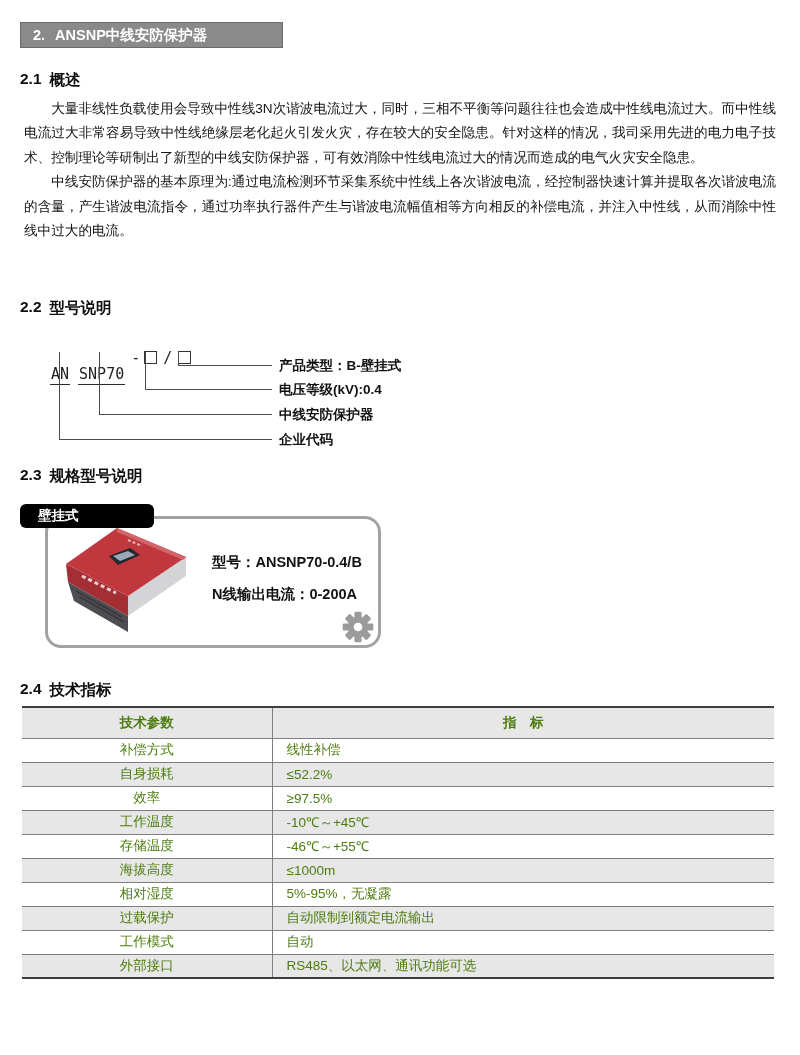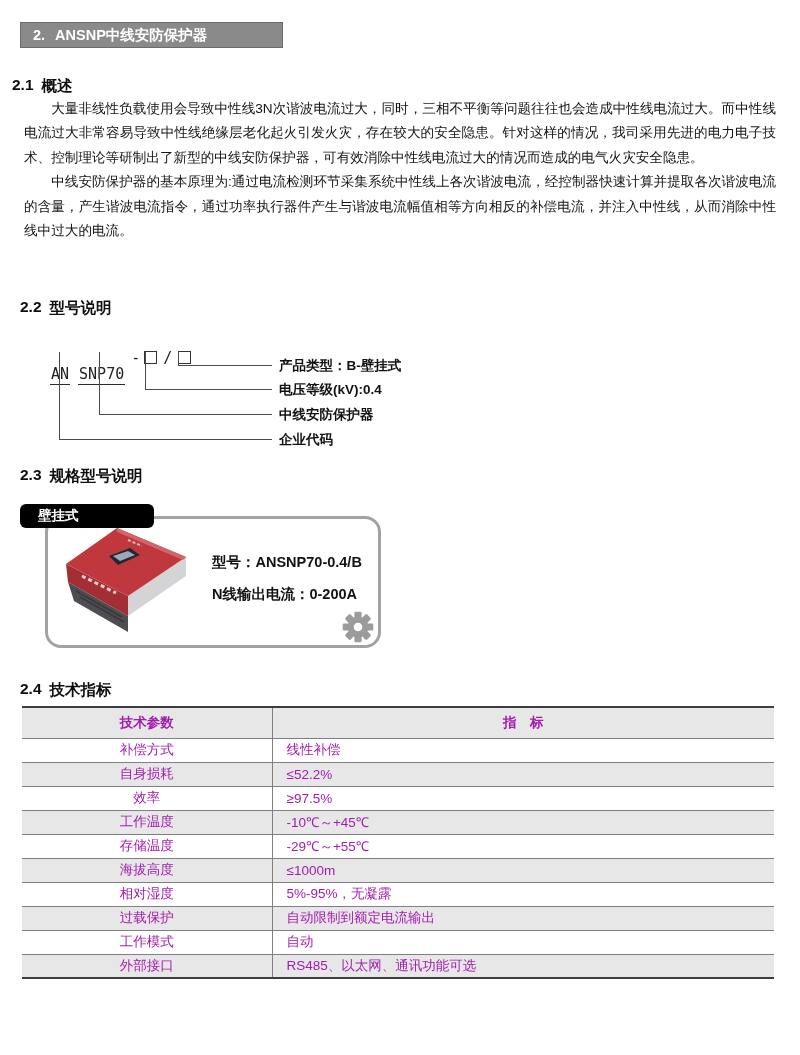--- a/index.html
+++ b/index.html
@@ -38,40 +38,40 @@
   .card-tab { position:absolute; left:20px; top:504px; width:134px; height:24px;
     background:#000000; border-radius:6px; color:#fff; font-size:13.5px; font-weight:bold;
     display:flex; align-items:center; padding-left:18px; z-index:2; }
   .device { position:absolute; left:62px; top:524px; z-index:1; }
   .card-model   { position:absolute; left:212px; top:553px; font-size:14.5px; font-weight:600; }
   .card-current { position:absolute; left:212px; top:585px; font-size:14.5px; font-weight:600; }
   .gear { position:absolute; left:340px; top:609px; z-index:1; }
 
   
   .tech-table { position:absolute; left:22px; top:706px; width:752px;
-    border-collapse:collapse; font-size:13.5px; color:#a21caf;
+    border-collapse:collapse; font-size:13.5px; color:#4d7c0f;
     border-top:2.5px solid #3e3e3e; border-bottom:2.5px solid #3e3e3e; }
   .tech-table tr { border-bottom:1px solid #7f7f7f; }
   .tech-table th { height:31px; background:#e7e7e7; font-weight:600; font-size:13.5px; }
   .tech-table td { height:24px; }
   .tech-table td.param, .tech-table th.param { width:250px; text-align:center; border-right:1px solid #7f7f7f; }
   .tech-table td.value { text-align:left; padding-left:14px; }
   .tech-table tbody tr:nth-child(even) { background:#e7e7e7; }
 </style>
 </head>
 <body>
 
 <div id="page">
 
   <div class="doc-header">
     <span>2.</span>
     <span>ANSNP中线安防保护器</span>
   </div>
 
-  <div class="sec-head" style="left:12px; top:70px;margin-top:6px;">
+  <div class="sec-head" style="left:20px; top:70px;">
     <span>2.1</span>
     <span>概述</span>
   </div>
   <div class="overview-text">
     <p>大量非线性负载使用会导致中性线3N次谐波电流过大，同时，三相不平衡等问题往往也会造成中性线电流过大。而中性线电流过大非常容易导致中性线绝缘层老化起火引发火灾，存在较大的安全隐患。针对这样的情况，我司采用先进的电力电子技术、控制理论等研制出了新型的中线安防保护器，可有效消除中性线电流过大的情况而造成的电气火灾安全隐患。</p>
     <p>中线安防保护器的基本原理为:通过电流检测环节采集系统中性线上各次谐波电流，经控制器快速计算并提取各次谐波电流的含量，产生谐波电流指令，通过功率执行器件产生与谐波电流幅值相等方向相反的补偿电流，并注入中性线，从而消除中性线中过大的电流。</p>
   </div>
 
   <div class="sec-head" style="left:20px; top:298px;">
     <span>2.2</span>
@@ -168,21 +168,21 @@
       <tr>
         <td class="param">效率</td>
         <td class="value">≥97.5%</td>
       </tr>
       <tr>
         <td class="param">工作温度</td>
         <td class="value">-10℃～+45℃</td>
       </tr>
       <tr>
         <td class="param">存储温度</td>
-        <td class="value">-29℃～+55℃</td>
+        <td class="value">-46℃～+55℃</td>
       </tr>
       <tr>
         <td class="param">海拔高度</td>
         <td class="value">≤1000m</td>
       </tr>
       <tr>
         <td class="param">相对湿度</td>
         <td class="value">5%-95%，无凝露</td>
       </tr>
       <tr>

